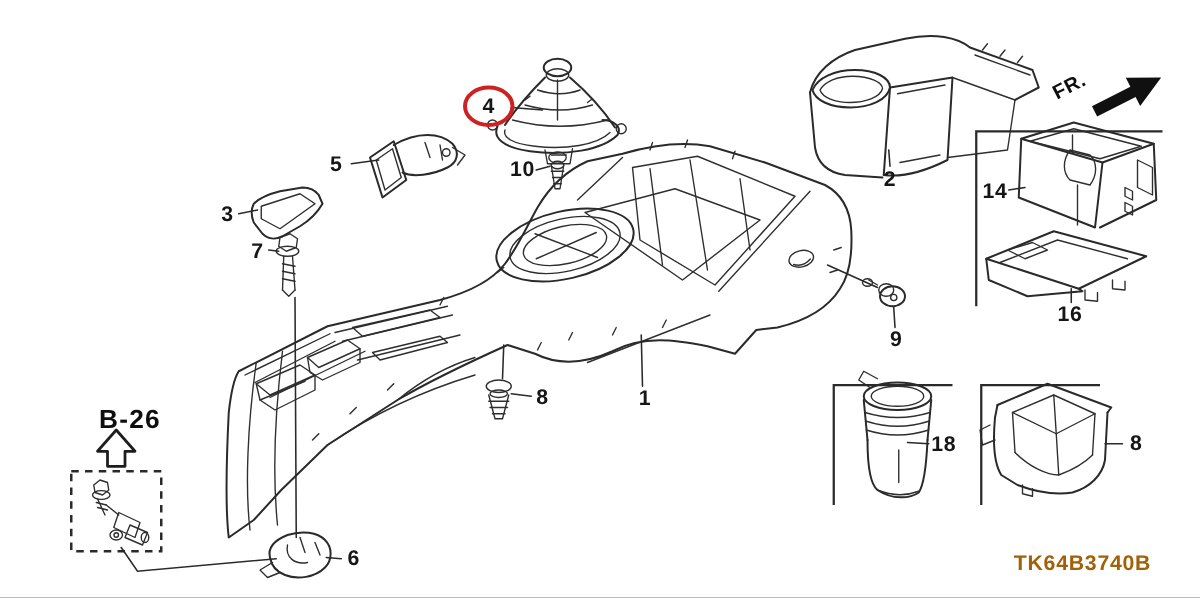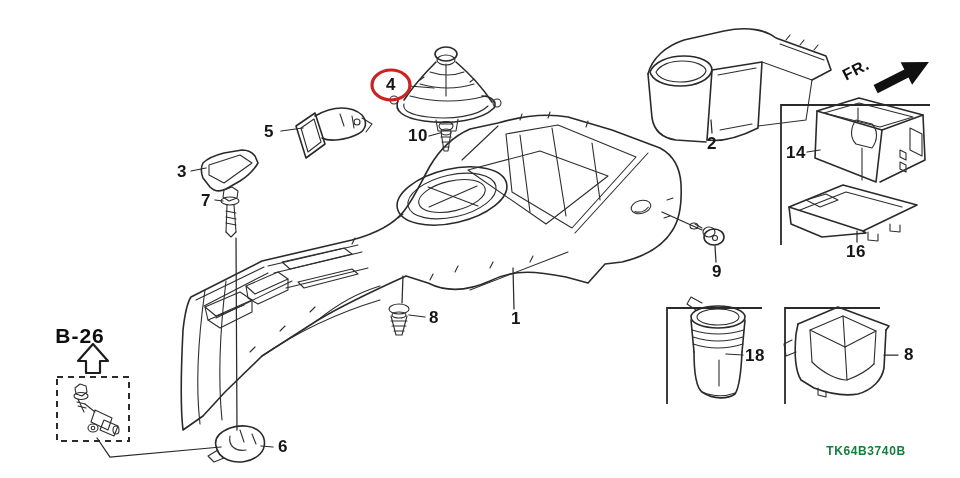--- a/index.html
+++ b/index.html
@@ -23,21 +23,21 @@
   .ref-label{
     position:absolute;transform:translate(-50%,-50%);
     font-size:21px;font-weight:800;color:#0e0e0e;letter-spacing:1px;
   }
   .fr-label{
     position:absolute;transform:translate(-50%,-50%) rotate(-27deg);
     font-size:16px;font-weight:800;color:#0e0e0e;letter-spacing:0.5px;
   }
   .code-label{
     position:absolute;transform:translate(-50%,-50%);
-    font-size:12px;font-weight:600;color:#15803d;letter-spacing:0.6px;
+    font-size:17px;font-weight:600;color:#a16207;letter-spacing:0.6px;
   }
 </style>
 </head>
 <body>
 
 <div id="stage">
 
   <svg width="960" height="478" viewBox="0 0 960 478">
 
     <g>
@@ -310,16 +310,16 @@
   <span class="callout" style="left:283px;top:447px">6</span>
   <span class="callout" style="left:206px;top:201px">7</span>
   <span class="callout" style="left:434px;top:318px">8</span>
   <span class="callout" style="left:717px;top:272px">9</span>
   <span class="callout" style="left:418px;top:136px">10</span>
   <span class="callout" style="left:755px;top:356px">18</span>
   <span class="callout" style="left:856px;top:252px">16</span>
   <span class="callout" style="left:796px;top:153px">14</span>
   <span class="callout" style="left:909px;top:355px">8</span>
 
-  <span class="ref-label" style="left:80px;top:336px">B-26</span>
+  <span class="ref-label" style="left:104px;top:336px">B-26</span>
   <span class="fr-label" style="left:856px;top:70px">FR.</span>
   <span class="code-label" style="left:866px;top:451px">TK64B3740B</span>
 </div>
 
 </body></html>

